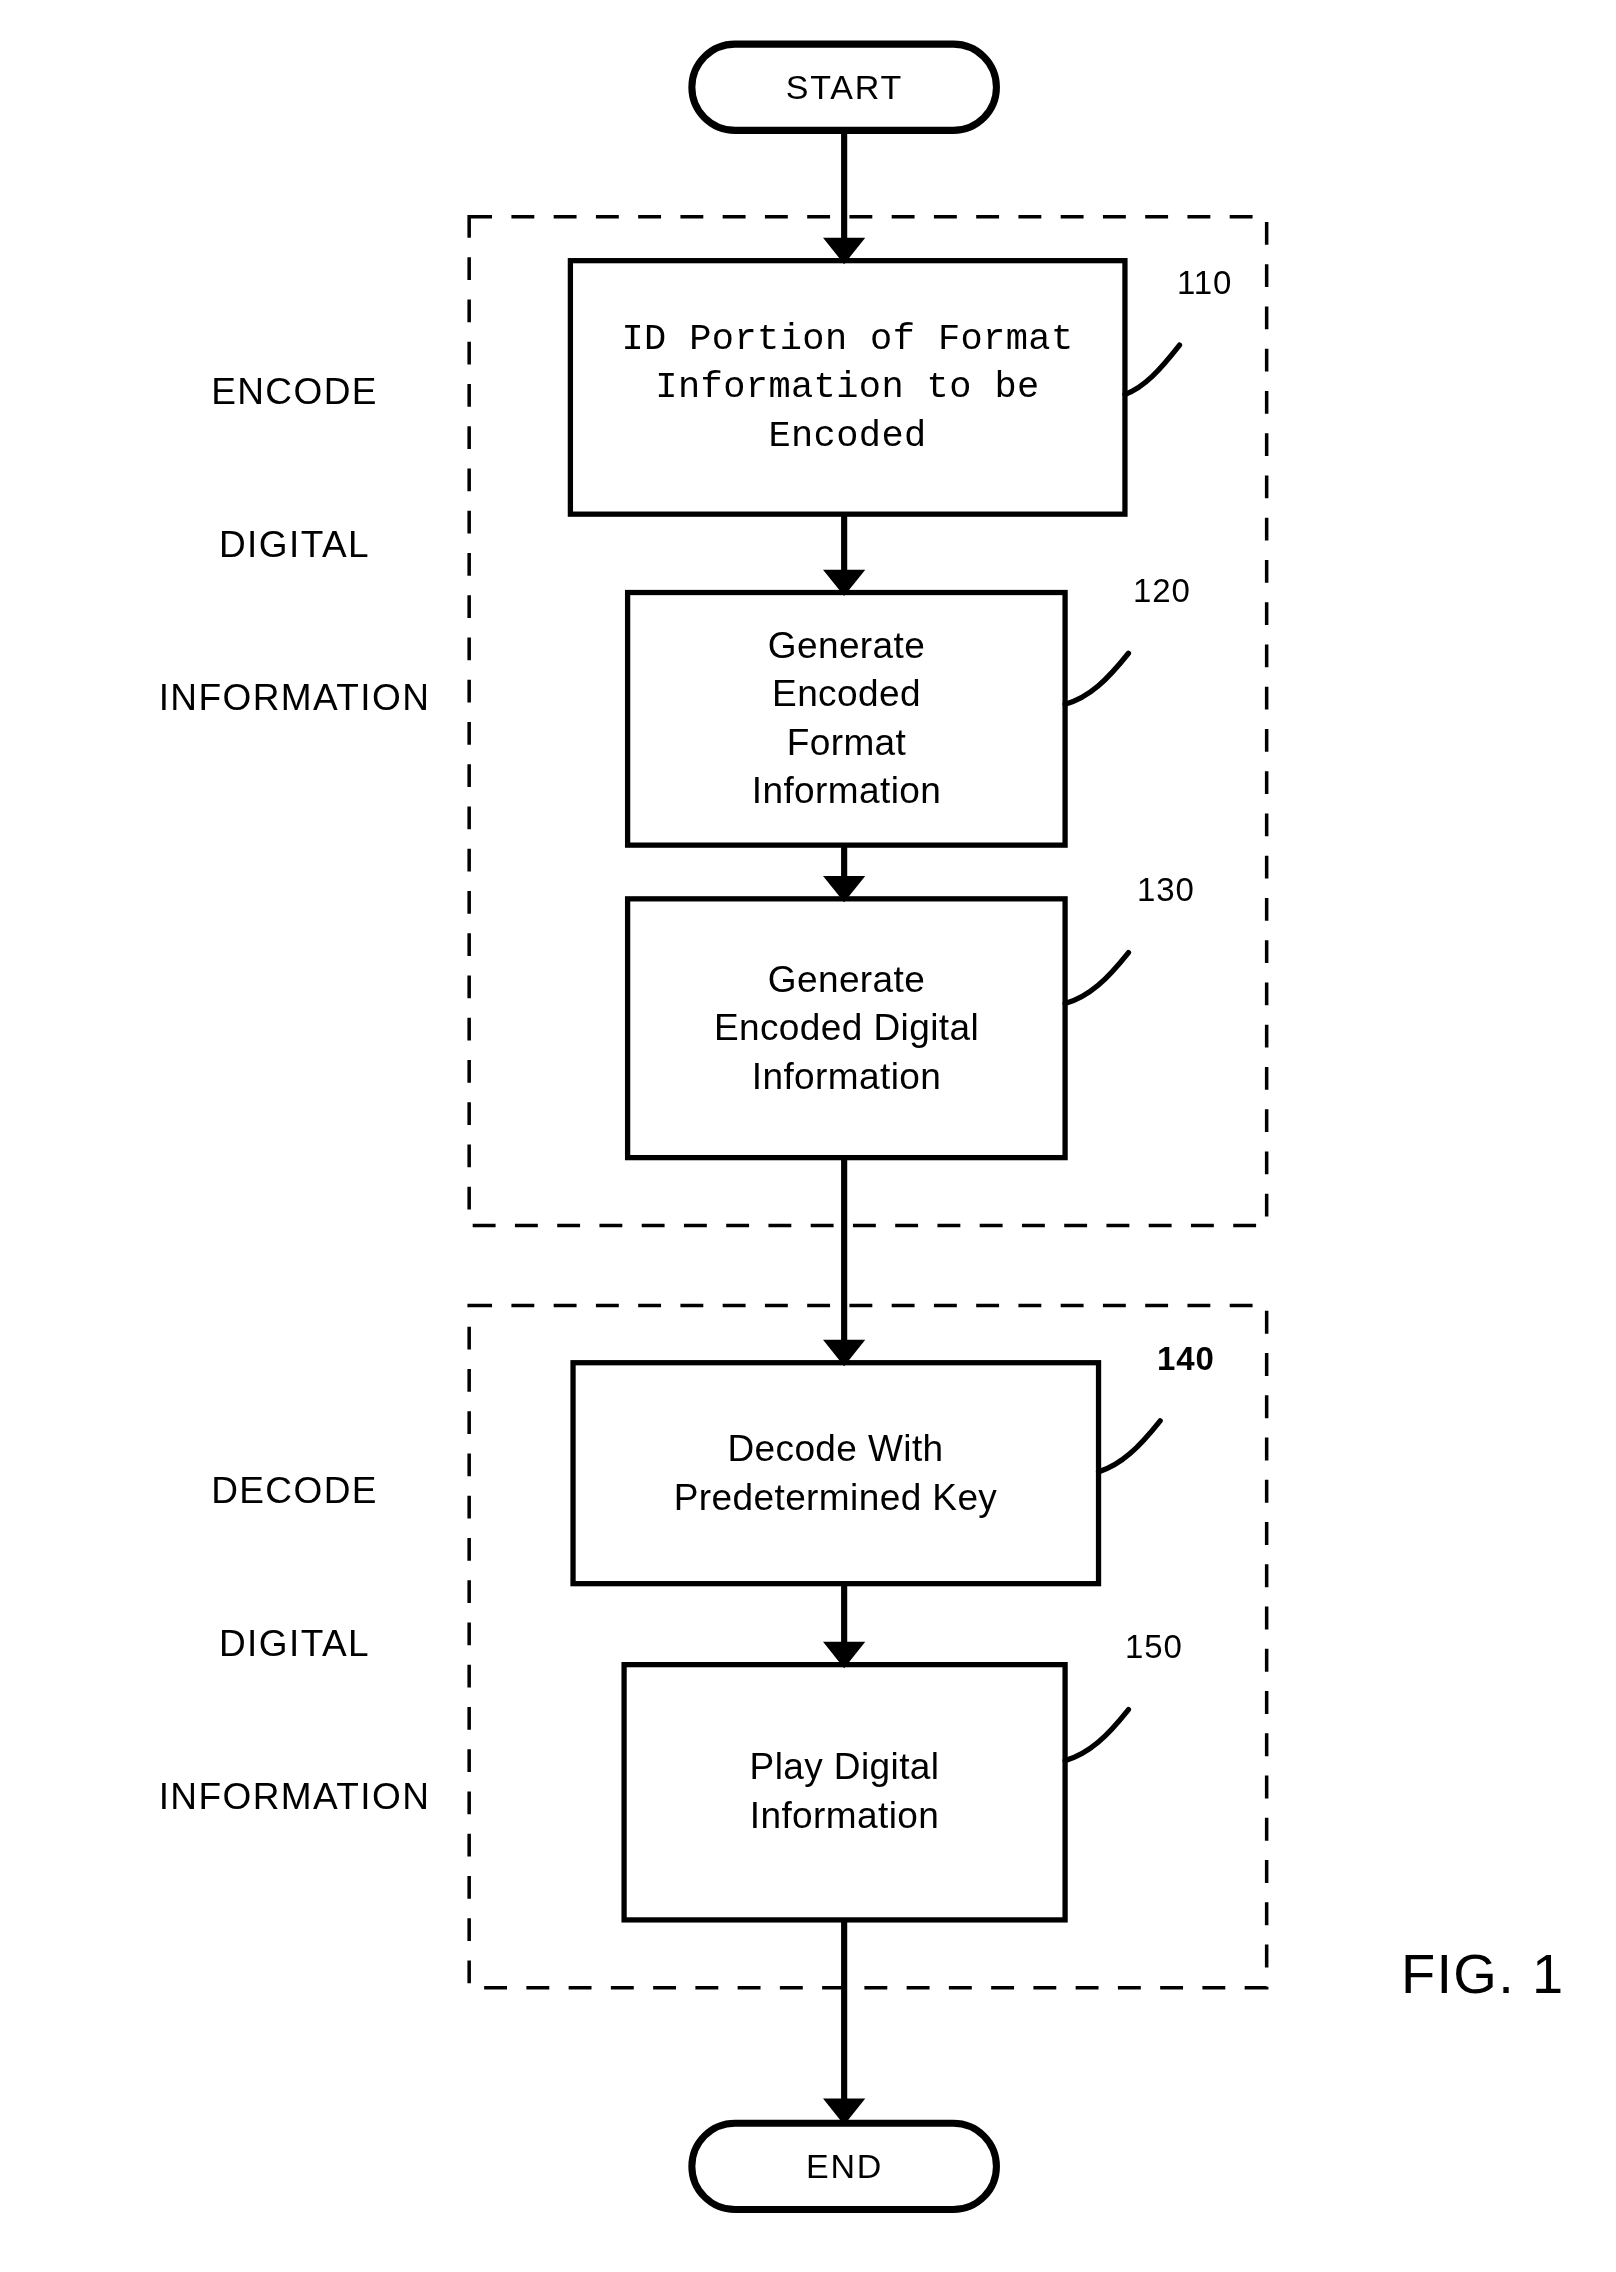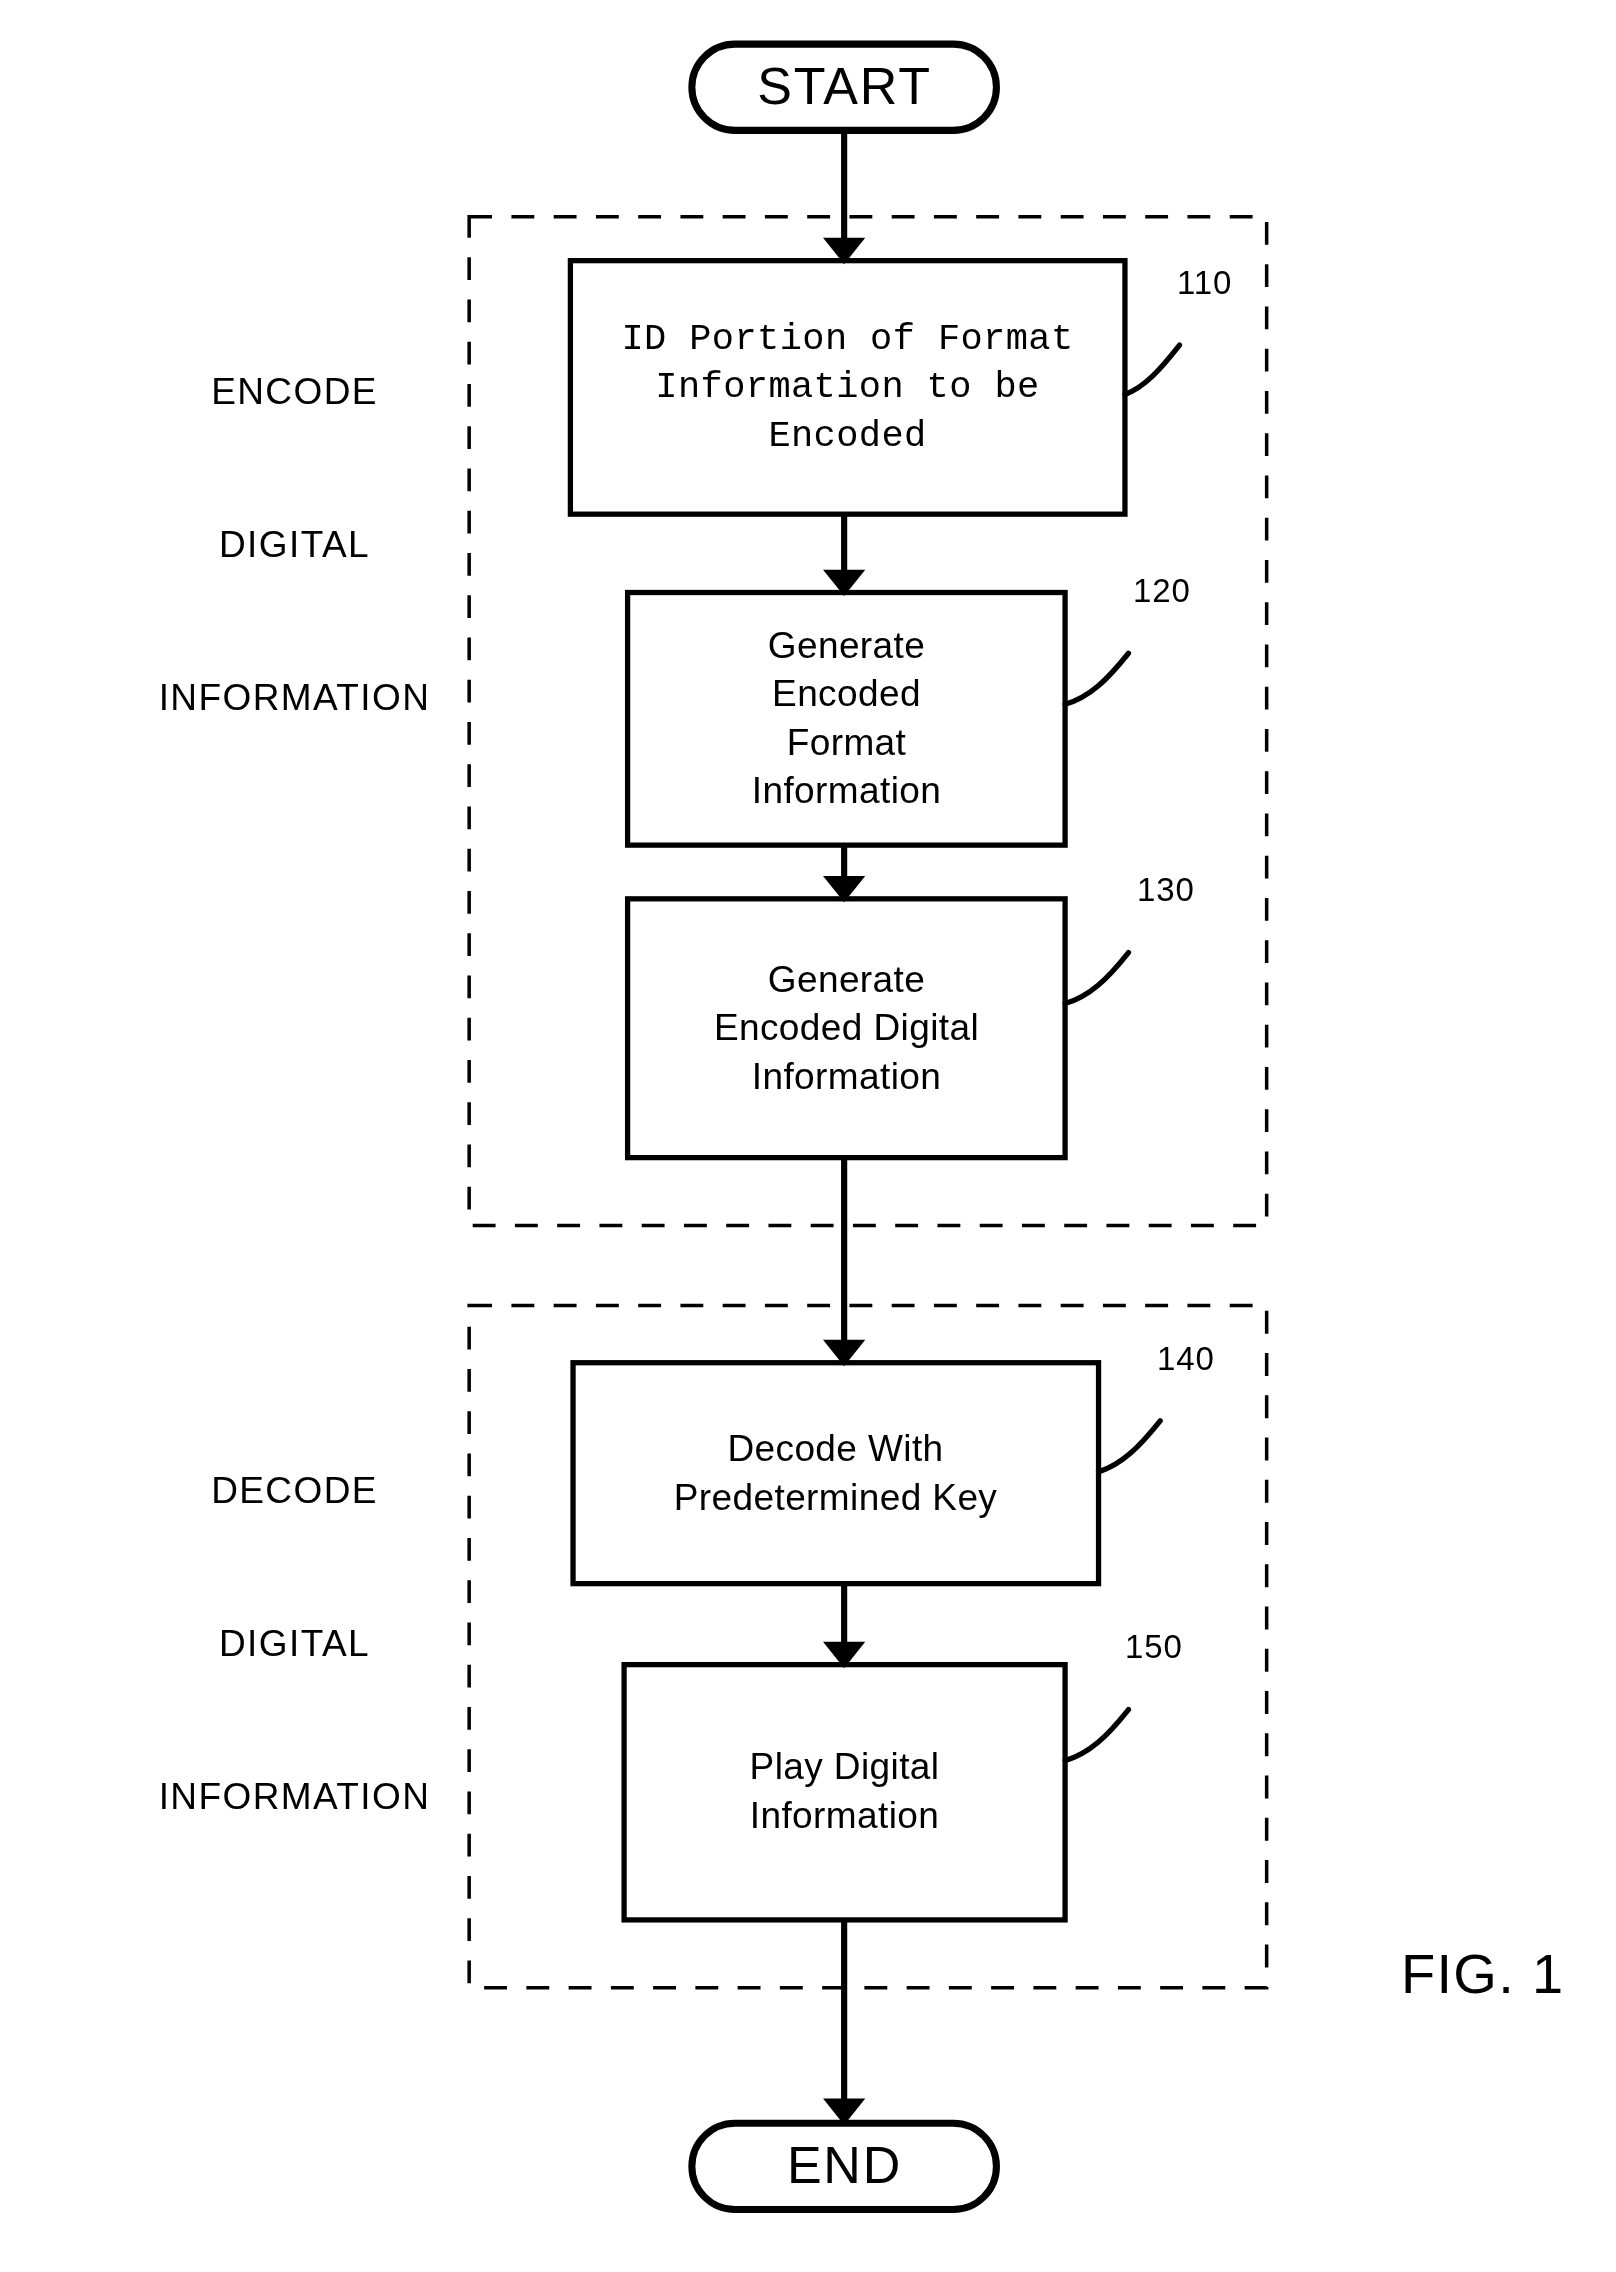--- a/index.html
+++ b/index.html
@@ -36,21 +36,21 @@
     text-align: center;
     font-family: "Liberation Sans", sans-serif;
     color: #000000;
     line-height: 1.30;
     letter-spacing: 0.4px;
     white-space: pre;
   }
   .node-text .tline { display: block; }
 
   .terminator-label {
-    font-size: 52px;
+    font-size: 34px;
     letter-spacing: 1.8px;
     font-weight: 400;
   }
   .process-label {
     font-size: 37px;
     font-weight: 400;
   }
   .section-label {
     position: absolute;
     text-align: center;
@@ -163,19 +163,19 @@
   </div>
 
   <div class="node-text process-label" style="left:624px; top:1664px; width:441px; height:255px;">
     <span class="tline">Play Digital</span>
     <span class="tline">Information</span>
   </div>
 
   <div class="ref-number" style="left:1177px; top:264px;">110</div>
   <div class="ref-number" style="left:1125px; top:572px;margin-left:8px;">120</div>
   <div class="ref-number" style="left:1125px; top:871px;margin-left:12px;">130</div>
-  <div class="ref-number" style="left:1157px; top:1340px;">140</div>
+  <div class="ref-number" style="left:1157px; top:1340px;font-weight:bold;">140</div>
   <div class="ref-number" style="left:1125px; top:1628px;">150</div>
 
   <div class="figure-label" style="left:1401px; top:1941px;">FIG. 1</div>
 
 </div>
 
 
 </body></html>

